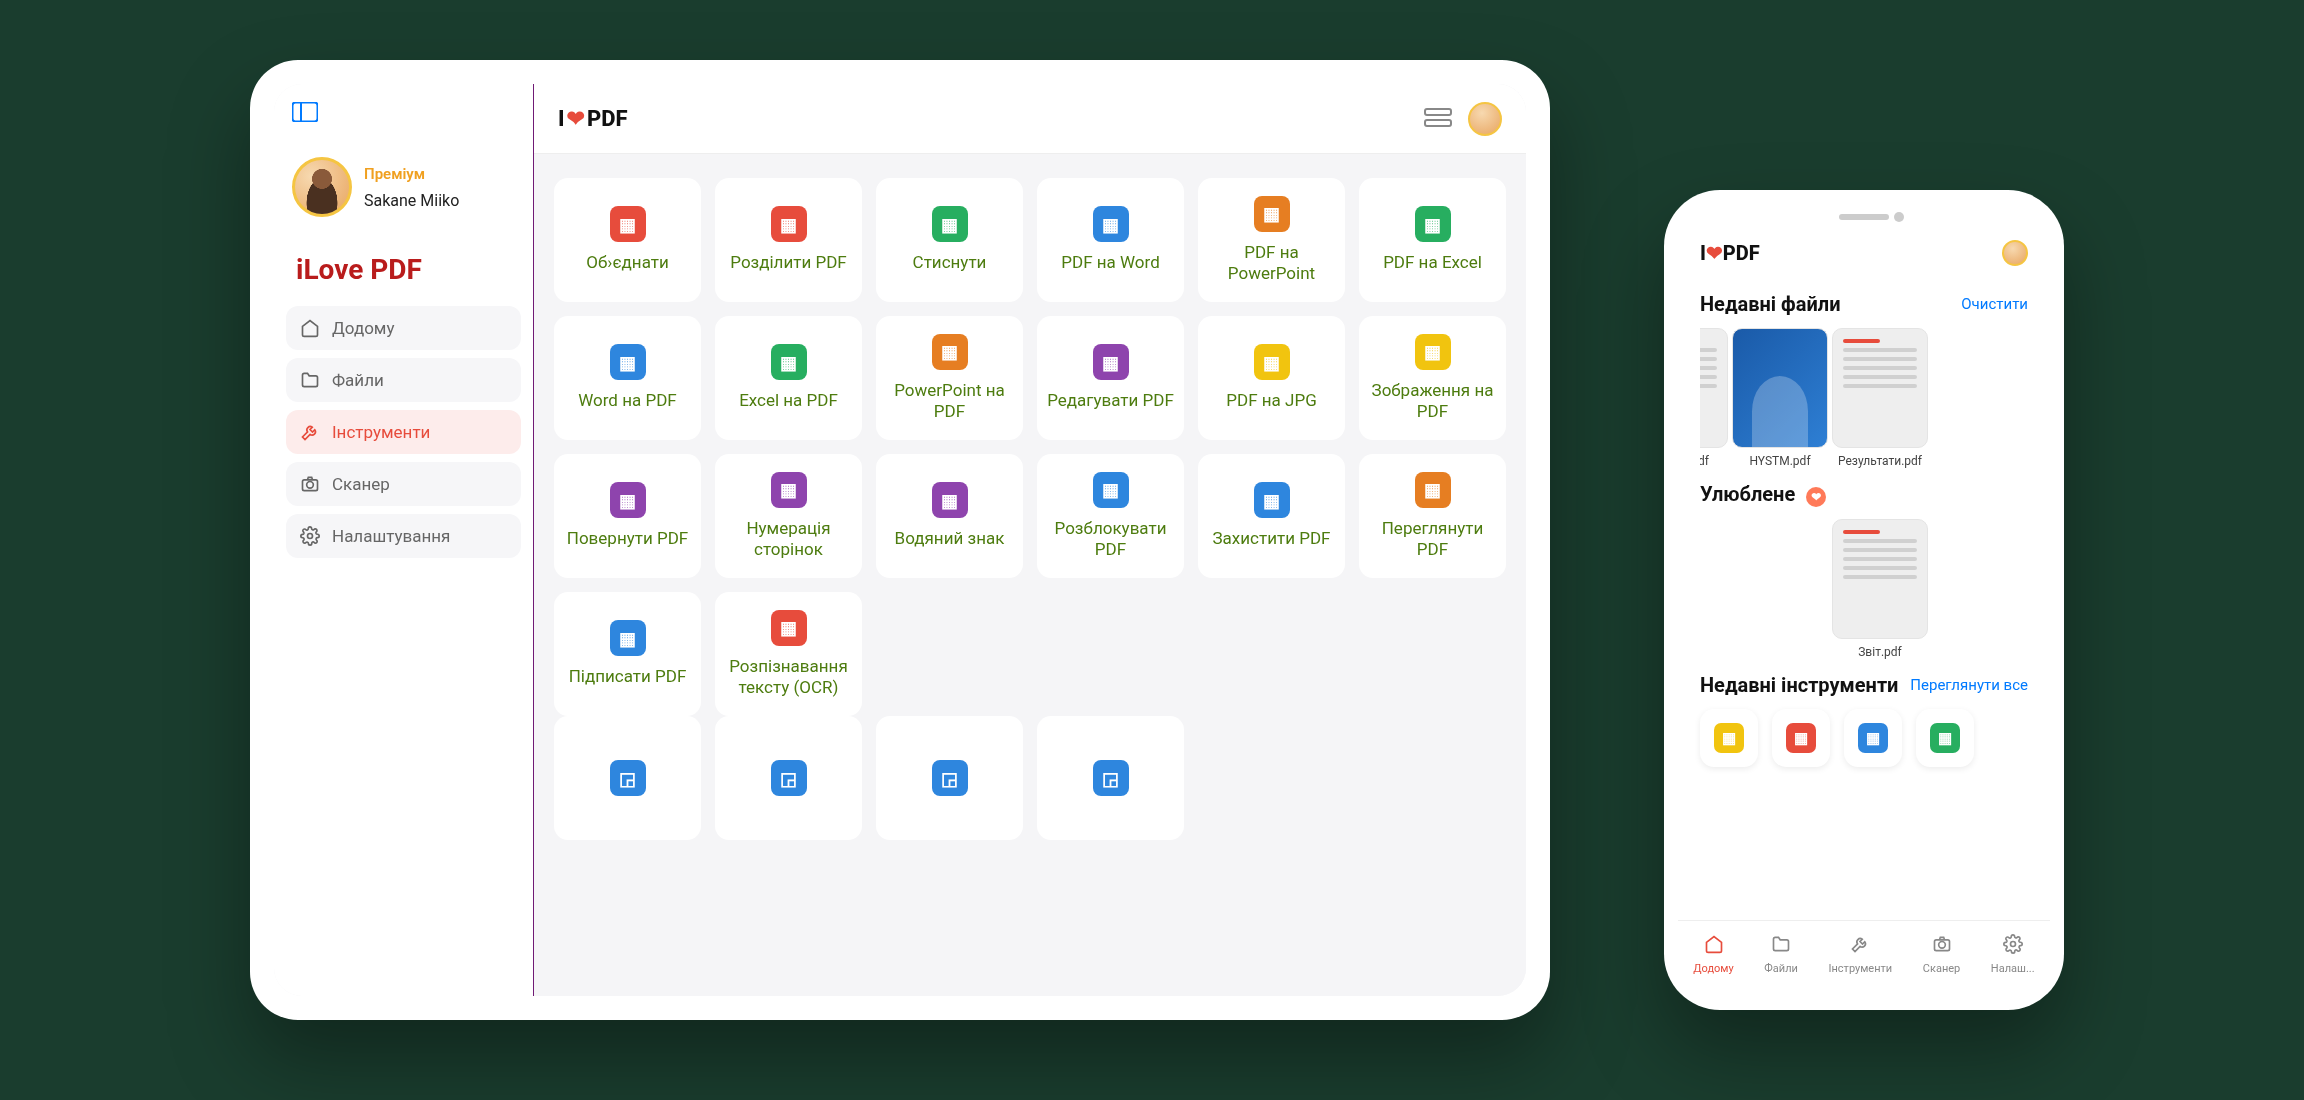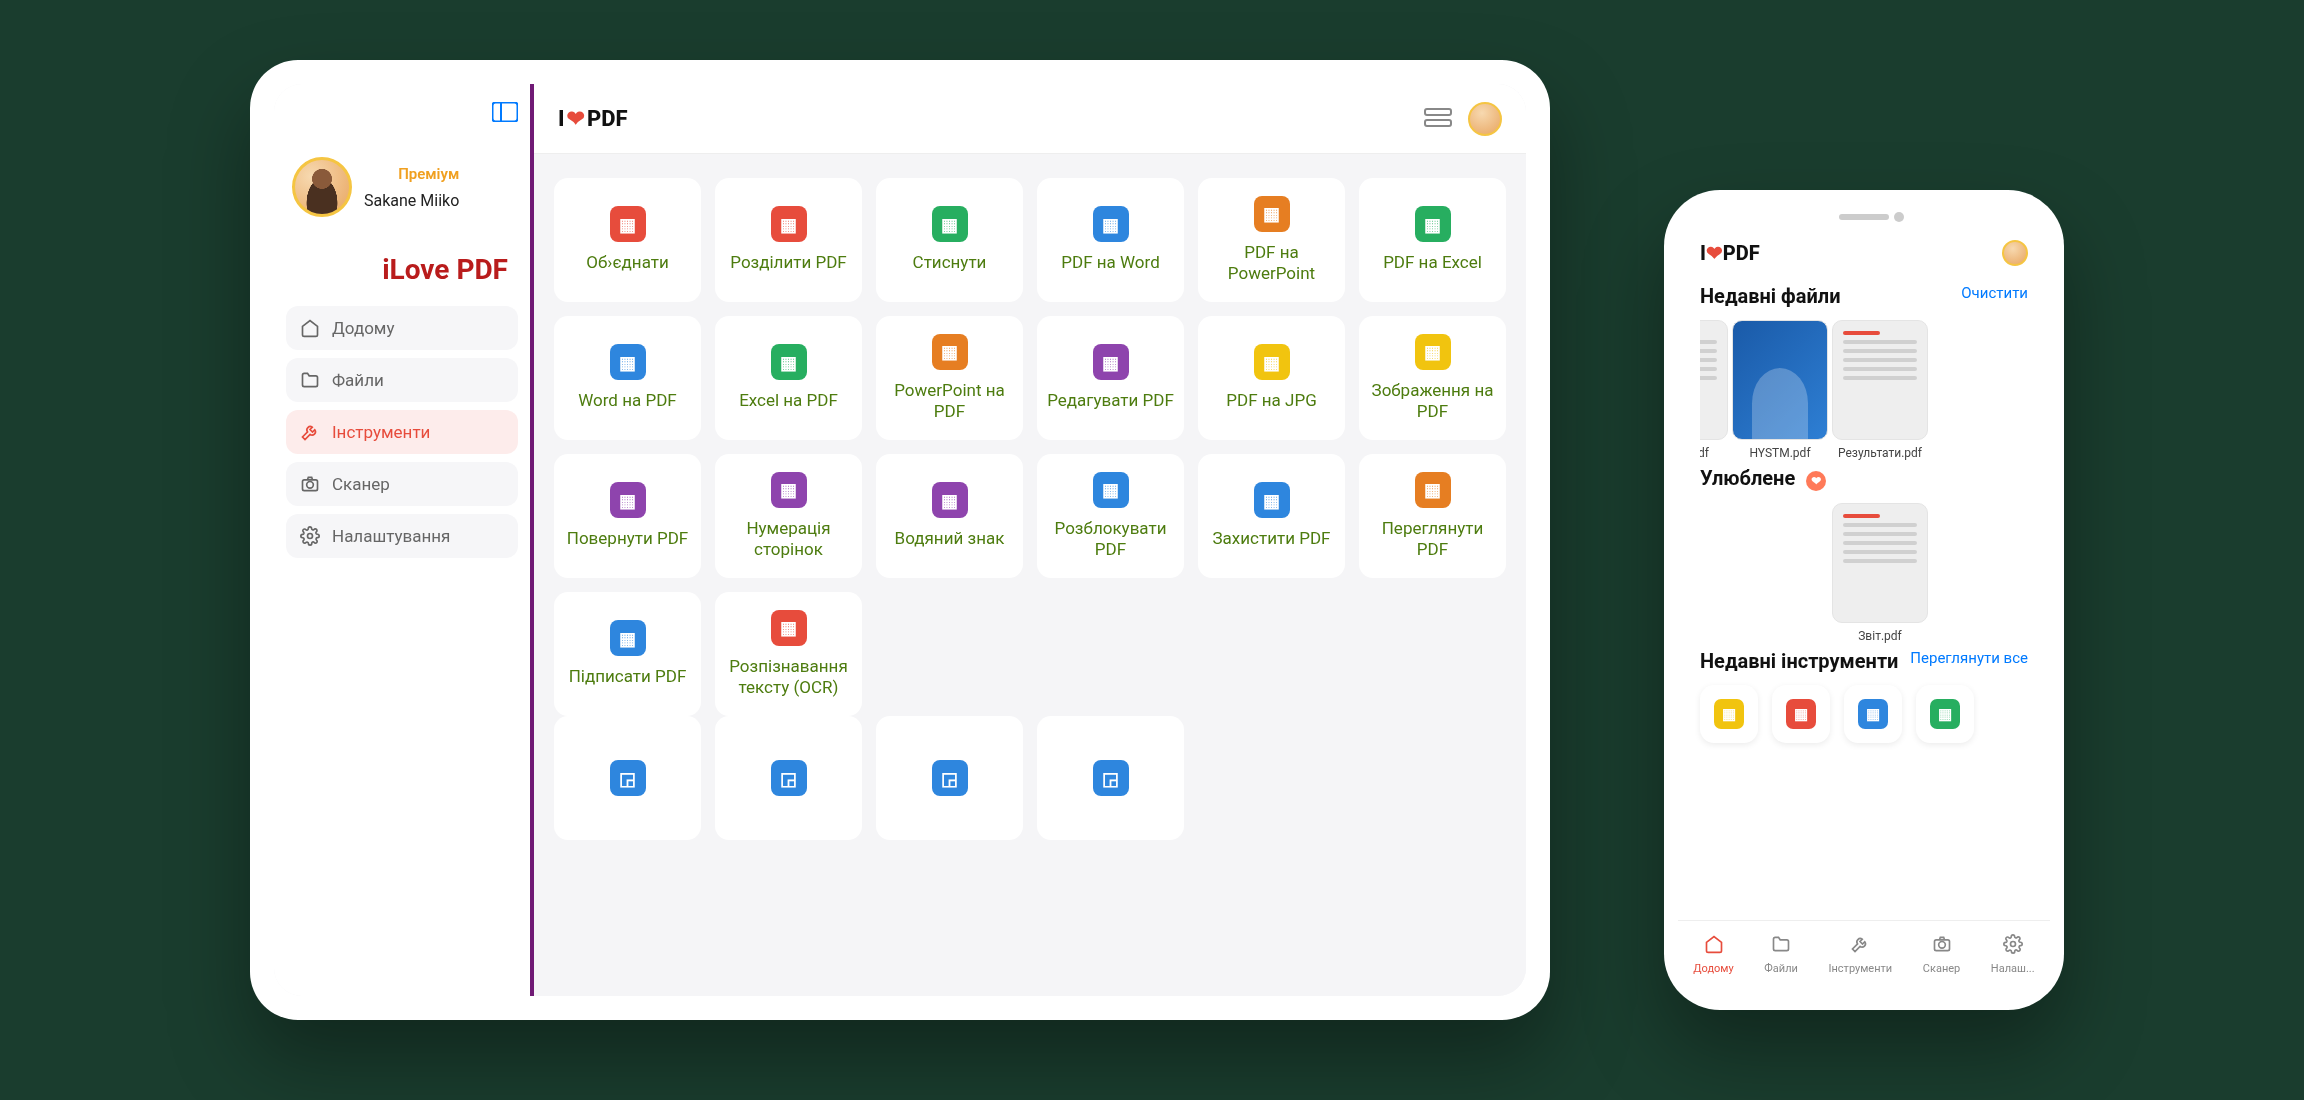--- a/index.html
+++ b/index.html
@@ -28,25 +28,24 @@
     width: 100%;
     height: 100%;
     background: #f5f5f7;
     border-radius: 28px;
     overflow: hidden;
     display: flex;
   }
   .sidebar {
     width: 260px;
     background: #fff;
-    border-right: 4px solid #701a75;
+    border-right: 1px solid #701a75;
     display: flex;
     flex-direction: column;
     padding: 18px 12px;
-    text-align: right;
   }
   .sidebar-toggle {
     color: #007aff;
     font-size: 22px;
     margin-bottom: 24px;
     padding-left: 6px;
   }
   .profile {
     display: flex;
     align-items: center;
@@ -170,21 +169,21 @@
   .notch::after{content:"";width:10px;height:10px;background:#ccc;border-radius:50%;position:absolute;right:50px;}
   .phone-header{
     padding: 36px 22px 12px;
     display:flex;align-items:center;justify-content:space-between;
   }
   .phone-logo{font-weight:800;font-size:20px;color:#111;display:flex;align-items:center;}
   .phone-logo .heart{color:#e74c3c;}
   .avatar-xs{width:26px;height:26px;border-radius:50%;background:radial-gradient(circle at 40% 30%,#f7d9b0,#e8a560);border:2px solid #f5c542;}
 
   .phone-body{flex:1;overflow:hidden;padding:0 22px;}
-  .section-row{display:flex;justify-content:space-between;align-items:flex-start;margin:6px 0 12px;}
+  .section-row{display:flex;justify-content:space-between;align-items:center;margin:14px 0 12px;}
   .section-title{font-size:20px;font-weight:700;color:#111;}
   .section-action{font-size:15px;color:#007aff;cursor:pointer;}
   .heart-badge{display:inline-flex;width:20px;height:20px;background:#ff7a59;border-radius:50%;align-items:center;justify-content:center;color:#fff;font-size:12px;margin-left:6px;}
 
   .thumb-row{display:flex;gap:4px;overflow:hidden;justify-content:flex-end;}
   .thumb{flex:0 0 96px;display:flex;flex-direction:column;align-items:center;gap:6px;}
   .thumb-img{width:96px;height:120px;border-radius:10px;background:#eee;border:1px solid #e4e4e4;position:relative;overflow:hidden;}
   .thumb-label{font-size:12px;color:#444;white-space:nowrap;overflow:hidden;text-overflow:ellipsis;max-width:96px;}
 
   .mini-tools{display:flex;gap:14px;margin-top:12px;}

